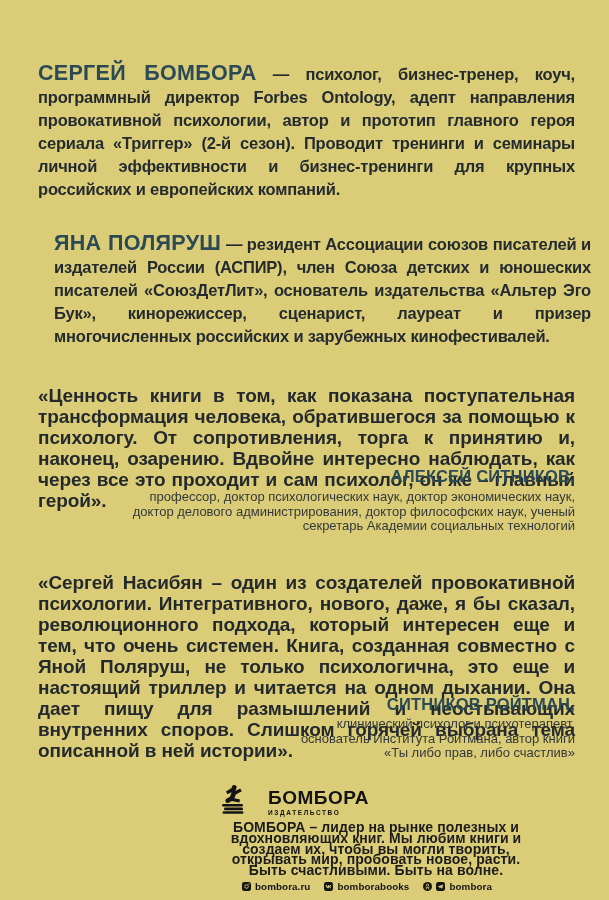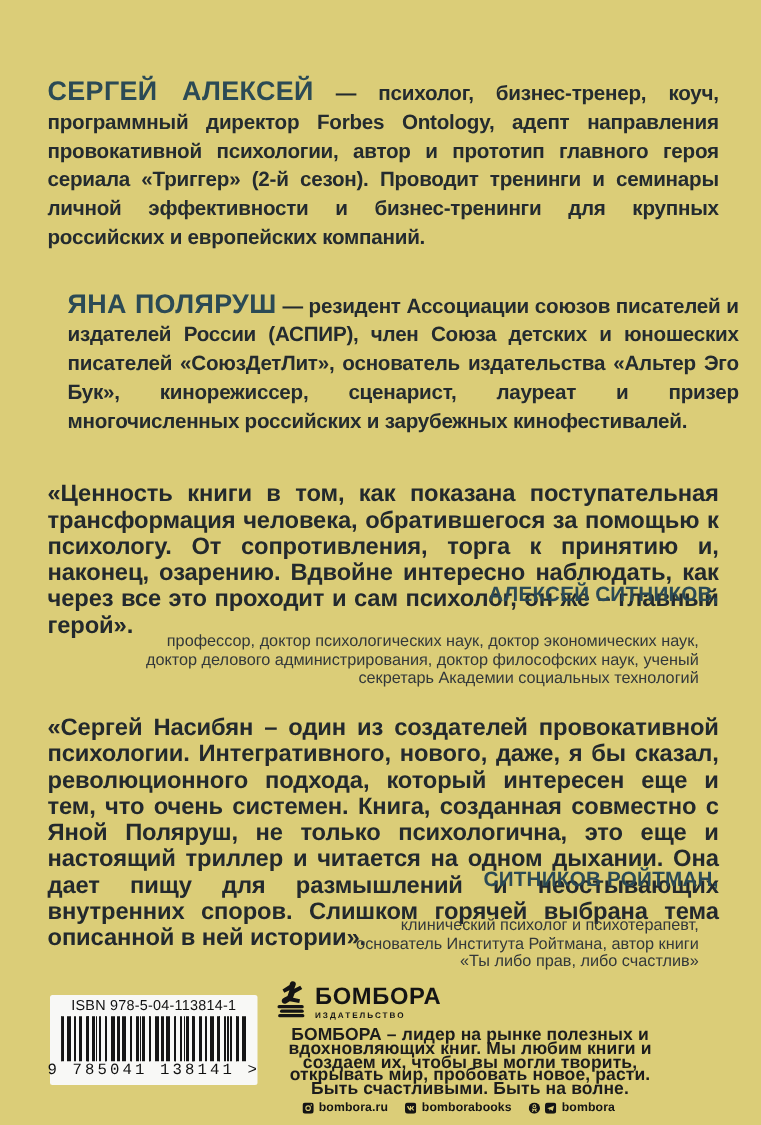--- a/index.html
+++ b/index.html
@@ -32,21 +32,21 @@
   .qt1{top:385px;}
   .qt2{top:572px;}
   .quote-author{
     position:absolute;left:38px;width:537px;margin:0;
     font-weight:700;font-size:16.5px;line-height:20px;
     color:#2b4a55;text-align:right;letter-spacing:0.2px;
   }
   .qa1{top:466px;}
   .qa2{top:694px;}
   .quote-cred{
-    position:absolute;right:34px;margin:16px;
+    position:absolute;right:34px;margin:0;
     font-weight:400;font-size:13px;line-height:14.7px;
     color:#33383a;text-align:right;
   }
   .qc1{top:490px;max-width:445px;}
   .qc2{top:717px;max-width:300px;}
   
   .barcode-box{
     position:absolute;left:40px;top:796px;width:166px;height:72px;
     background:#f8f8f6;border-radius:2px;
     display:flex;flex-direction:column;align-items:center;
@@ -61,21 +61,21 @@
     background:
       repeating-linear-gradient(90deg,#151515 0 2px,transparent 2px 5px),
       repeating-linear-gradient(90deg,#151515 0 1px,transparent 1px 7px);
   }
   .digits{
     font-family:"Liberation Mono",monospace;
     font-size:12.5px;color:#111;letter-spacing:2.5px;
     line-height:15px;white-space:nowrap;
   }
   .publisher{position:absolute;left:220px;top:784px;width:355px;}
-  .logo-row{display:flex;align-items:flex-end;gap:6px;}
+  .logo-row{display:flex;align-items:flex-end;gap:22px;}
   .logo-glyph{width:26px;height:32px;flex:0 0 auto;}
   .logo-name{
     font-weight:700;font-size:19px;line-height:19px;color:#141414;
     letter-spacing:0.5px;margin-top:4px;
   }
   .logo-sub{
     font-weight:700;font-size:6.5px;letter-spacing:1.6px;color:#141414;
     margin-top:2px;
   }
   .pub-desc{
@@ -90,37 +90,32 @@
   .soc svg{width:9px;height:9px;display:block;}
   .soc-label{
     font-weight:700;font-size:9.8px;color:#141414;letter-spacing:0.1px;
   }
 </style>
 </head>
 <body>
 
 <div class="page">
 
-  <p class="author-p p1"><span class="author-name">СЕРГЕЙ АЛЕКСЕЙ</span><span> — психолог, бизнес-тренер, коуч, программный директор Forbes Ontology, адепт направления провокативной психоло­гии, автор и прототип главного героя сериала «Триггер» (2-й сезон). Прово­дит тренинги и семинары личной эффективности и бизнес-тренинги для крупных российских и европейских компаний.</span></p>
+  <p class="author-p p1"><span class="author-name">СЕРГЕЙ БОМБОРА</span><span> — психолог, бизнес-тренер, коуч, программный директор Forbes Ontology, адепт направления провокативной психоло­гии, автор и прототип главного героя сериала «Триггер» (2-й сезон). Прово­дит тренинги и семинары личной эффективности и бизнес-тренинги для крупных российских и европейских компаний.</span></p>
 
   <p class="author-p p2"><span class="author-name">ЯНА ПОЛЯРУШ</span><span> — резидент Ассоциации союзов писателей и изда­телей России (АСПИР), член Союза детских и юношеских писателей «СоюзДетЛит», основатель издательства «Альтер Эго Бук», кинорежис­сер, сценарист, лауреат и призер многочисленных российских и зарубеж­ных кинофестивалей.</span></p>
 
   <p class="quote-text qt1">«Ценность книги в том, как показана поступательная трансформация человека, обратившегося за помощью к психологу. От сопротивления, торга к принятию и, наконец, озарению. Вдвойне интересно наблюдать, как через все это проходит и сам психолог, он же – главный герой».</p>
   <p class="quote-author qa1">АЛЕКСЕЙ СИТНИКОВ,</p>
   <p class="quote-cred qc1">профессор, доктор психологических наук, доктор экономических наук, доктор делового администрирования, доктор философских наук, ученый секретарь Академии социальных технологий</p>
 
   <p class="quote-text qt2">«Сергей Насибян – один из создателей провокативной психологии. Интегратив­ного, нового, даже, я бы сказал, революционного подхода, который интересен еще и тем, что очень системен. Книга, созданная совместно с Яной Поляруш, не только психологична, это еще и настоящий триллер и читается на одном дыхании. Она дает пищу для размышлений и неостывающих внутренних споров. Слишком горячей выбрана тема описанной в ней истории».</p>
   <p class="quote-author qa2">СИТНИКОВ РОЙТМАН,</p>
   <p class="quote-cred qc2">клинический психолог и психотерапевт, основатель Института Ройтмана, автор книги «Ты либо прав, либо счастлив»</p>
 
-  <div class="barcode-box">
-    <div class="isbn">ISBN 978-5-04-113814-1</div>
-    <div class="bars"></div>
-    <div class="digits">9 785041 138141 &gt;</div>
-  </div>
 
   <div class="publisher">
     <div class="logo-row">
       <svg class="logo-glyph" viewBox="0 0 26 32" aria-hidden="true">
         <g fill="#141414">
           <path d="M14 1c2 0 3 1.2 2.6 2.8L15.4 7l4.8-2.4 1.6 2.6-6 3.4-1.4 3.6 5.6 1.2-.6 3-7.6-1.4-2.6 1.6c-1.8 1-3.6.2-3.8-1.6-.2-1.4.8-2.4 2.2-3l2.4-1.2 1.6-4.6-4.2 2-1.4-2.6L11.6 4c.4-1.8 1-3 2.4-3z"></path>
           <rect x="2" y="20" width="21" height="2.6" rx="1.3"></rect>
           <rect x="4" y="23.6" width="19" height="2.6" rx="1.3"></rect>
           <rect x="2.5" y="27.2" width="21" height="2.6" rx="1.3"></rect>
         </g>

